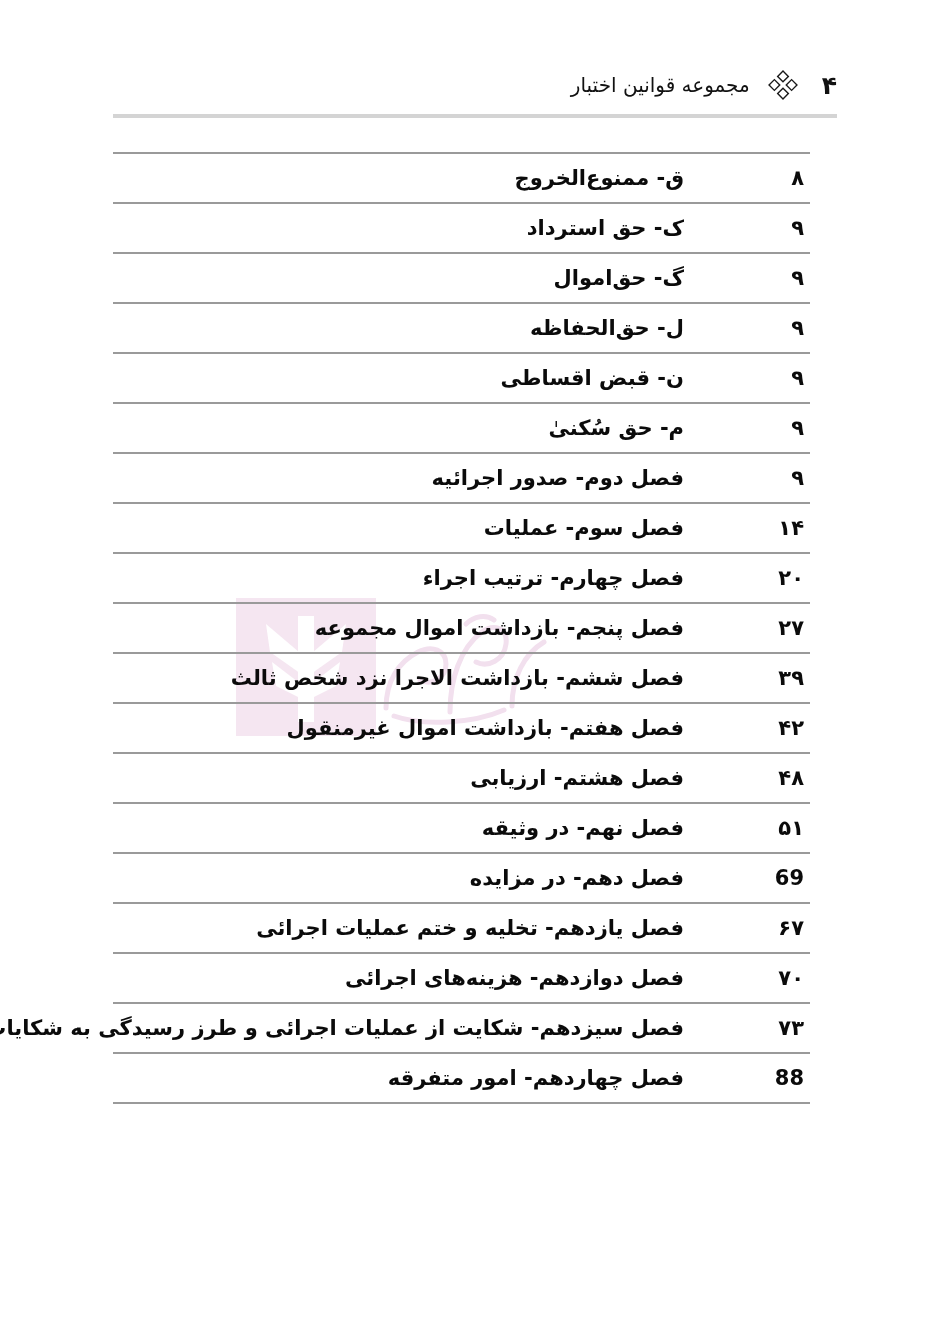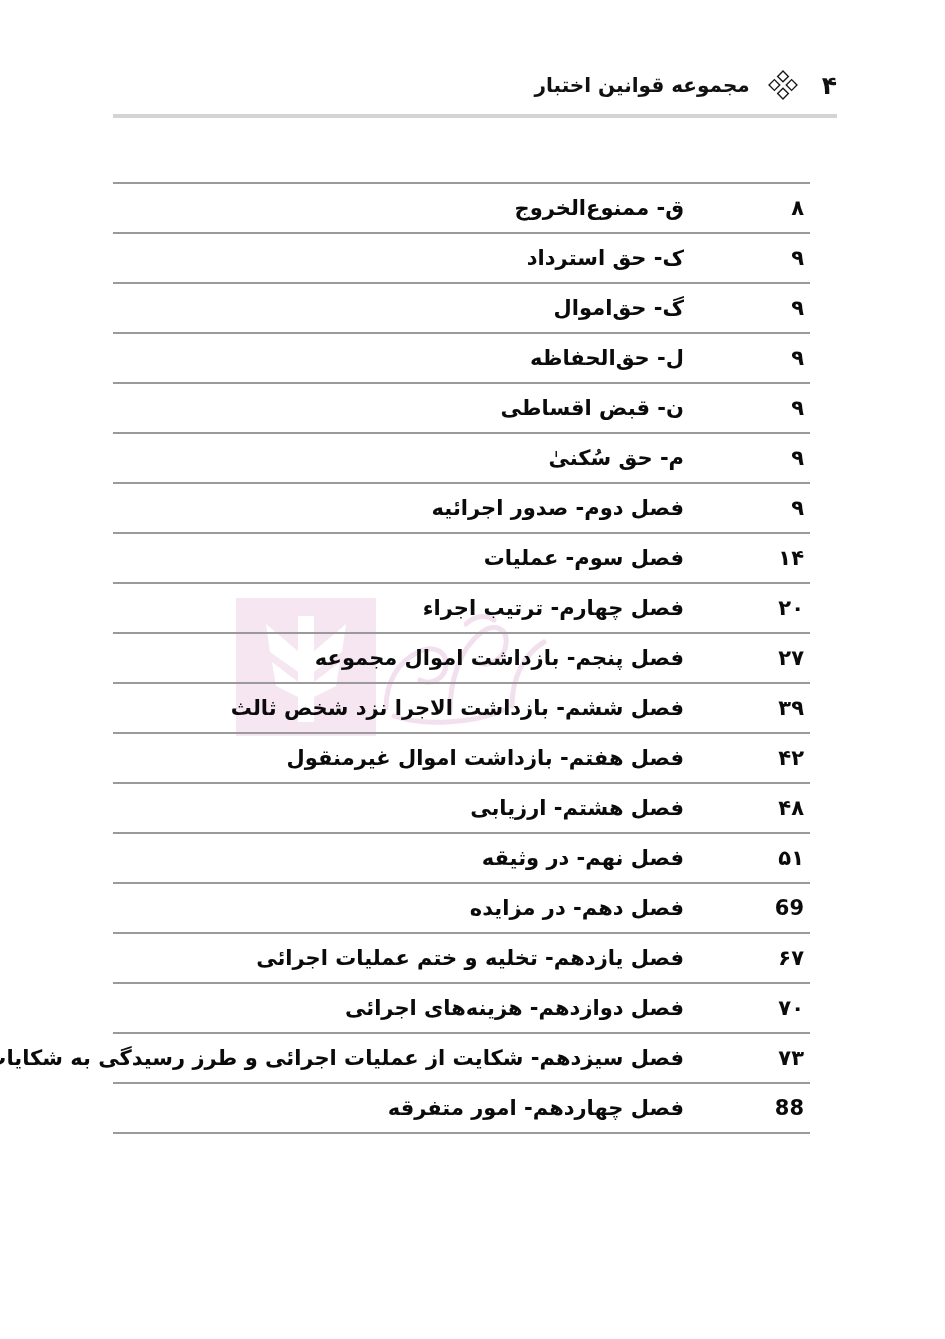--- a/index.html
+++ b/index.html
@@ -53,21 +53,21 @@
   }
   .header-ornament {
     margin: 0 22px 0 18px;
     display: flex;
     align-items: center;
     justify-content: center;
   }
   .header-ornament svg { display: block; }
   .header-title {
     font-size: 20px;
-    font-weight: bold;
+    font-weight: normal;
     color: #111111;
     letter-spacing: 0;
     line-height: 1;
   }
 
   .header-rule {
     position: absolute;
     left: 113px;
     top: 114px;
     width: 724px;
@@ -77,21 +77,20 @@
   }
 
   
   .toc {
     position: absolute;
     left: 113px;
     top: 152px;
     width: 697px;
     z-index: 2;
     border-top: 2px solid #9a9a9a;
-    margin-top: 30px;
   }
 
   .toc-row {
     display: flex;
     flex-direction: row;
     align-items: center;
     height: 48px;
     border-bottom: 2px solid #9a9a9a;
     direction: rtl;
   }

